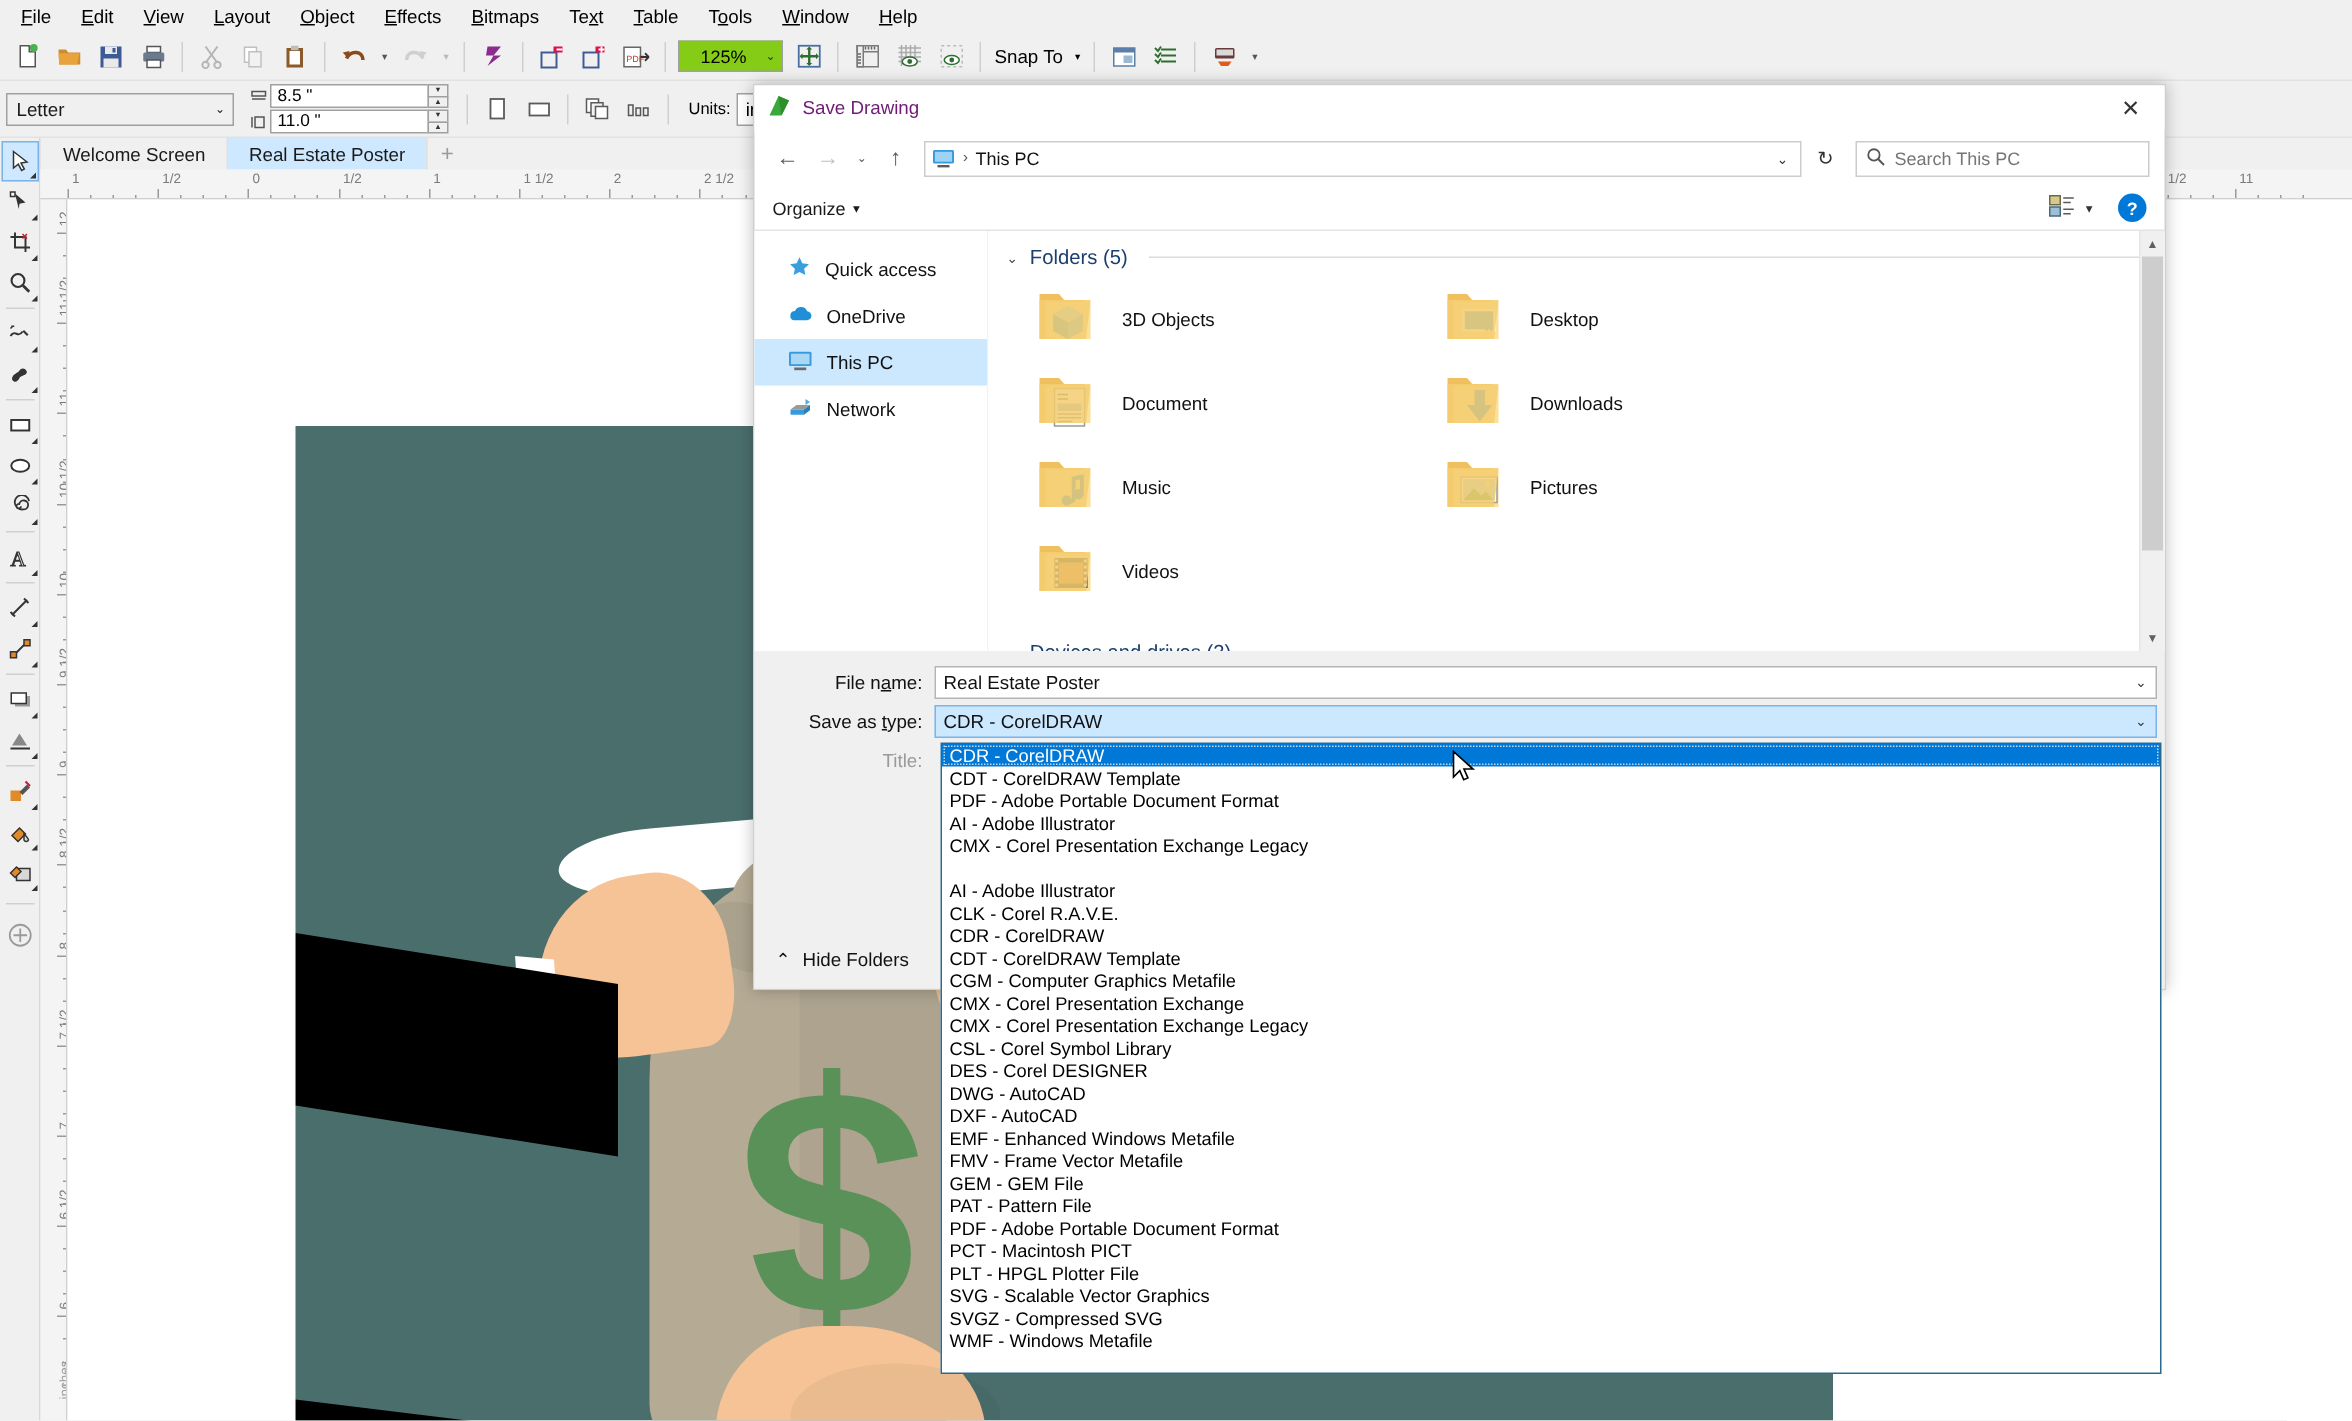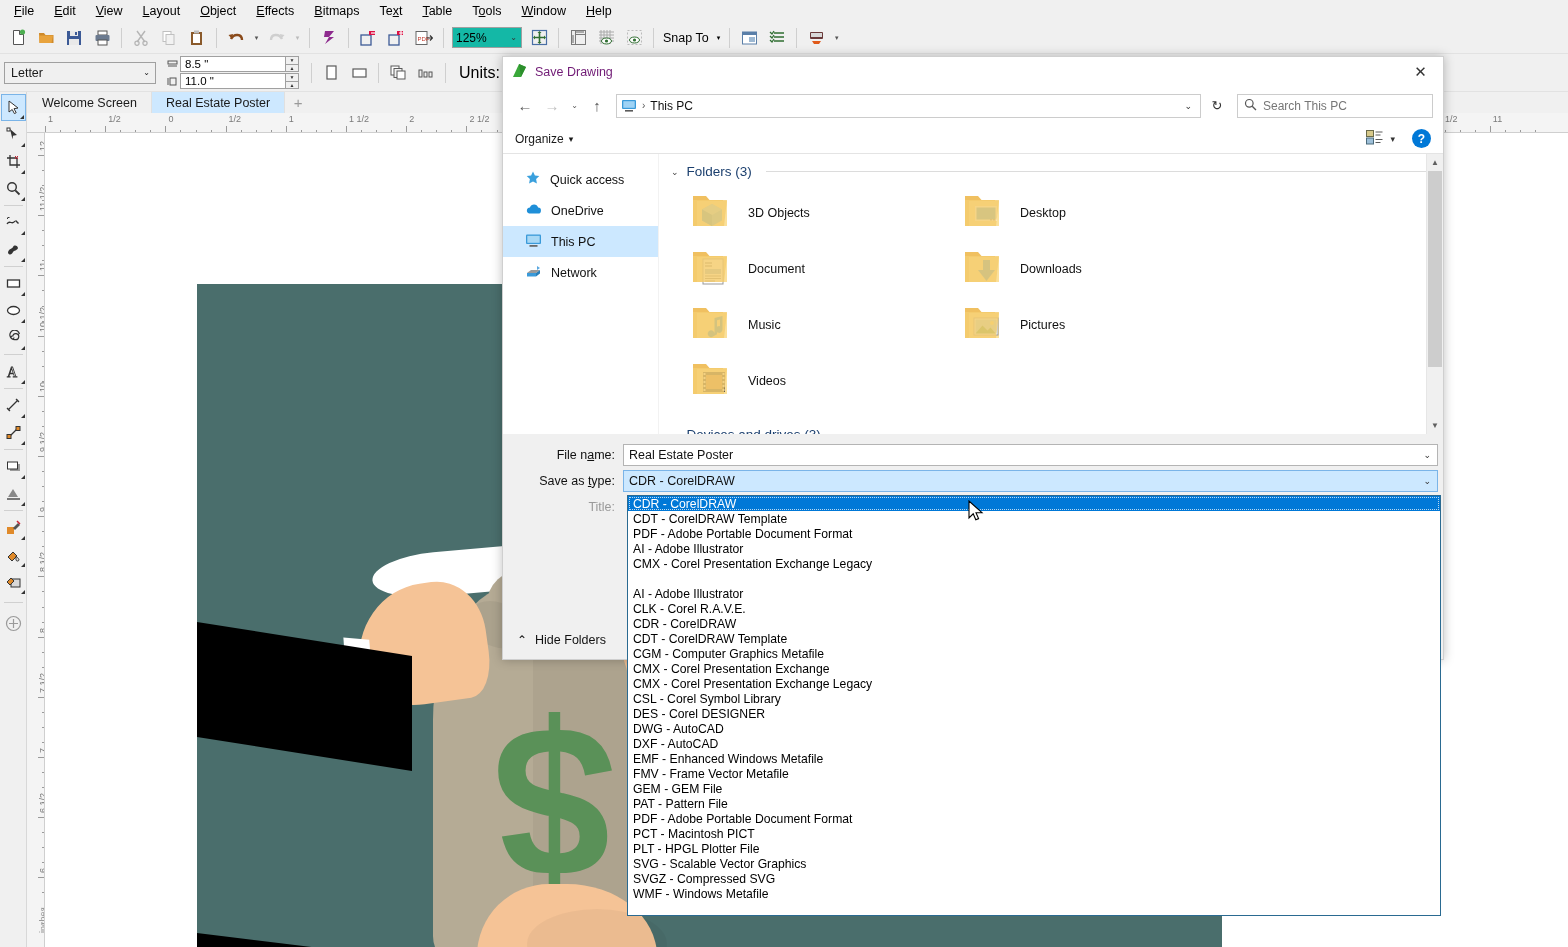--- a/index.html
+++ b/index.html
@@ -35,22 +35,22 @@
   .tb-btn {
     width: 28px; height: 26px; display: flex; align-items: center; justify-content: center;
     cursor: default; position: relative;
   }
   .tb-sep { width: 1px; height: 20px; background: #cfcfcf; margin: 0 5px; }
   .tb-drop {
     width: 13px; height: 26px; display: flex; align-items: center; justify-content: center;
     font-size: 7px; color: #555; cursor: default;
   }
   .zoom-combo {
-    width: 70px; height: 21px; border: 1px solid #a0a0a0; background: #14b8a6;
-    display: flex; align-items: center; font-size: 12px; padding-left: 3px;
+    width: 70px; height: 21px; border: 1px solid #a0a0a0; background: #84cc16;
+    display: flex; align-items: center; font-size: 12px; padding-left: 14px;
     margin: 0 3px; position: relative;
   }
   .zoom-combo .cb-arrow {
     position: absolute; right: 4px; top: 0; bottom: 0;
     display: flex; align-items: center; font-size: 8px; color: #333;
   }
   .snapto {
     display: flex; align-items: center; font-size: 12.5px; padding: 0 4px; cursor: default;
   }
 
@@ -80,21 +80,21 @@
   .spin div {
     flex: 1; border: 1px solid #a0a0a0; background: #f0f0f0;
     display: flex; align-items: center; justify-content: center; font-size: 5px; color:#333;
     margin-left:-1px;
   }
   .spin div:first-child { margin-bottom: -1px; }
   .pb-btn {
     width: 28px; height: 26px; display:flex; align-items:center; justify-content:center;
     cursor: default;
   }
-  .units-lbl { font-size: 16px; margin: 0 4px 0 8px; }
+  .units-lbl { font-size: 11px; margin: 0 4px 0 8px; }
   .units-combo {
     width: 84px; height: 22px; border: 1px solid #a0a0a0; background: #fff;
     font-size: 12.5px; padding-left: 5px; display: flex; align-items: center;
     position: relative;
   }
 
   
   .tabstrip {
     position: absolute; left: 0; top: 92px; width: 1568px; height: 21px;
     background: #f0f0f0; display: flex; align-items: stretch; padding-left: 28px;
@@ -1068,21 +1068,21 @@
                 <rect x="2" y="9" width="9" height="3.5" fill="#3a9ad9"></rect>
                 <path d="M11 12.5l4-3V6l-4 3z" fill="#2a7fb8"></path>
                 <path d="M12 2l3 2-3 2z" fill="#5aa8e0"></path>
               </svg></span>
             <span>Network</span>
           </div>
         </div>
       <div class="filepane">
         <div class="group-hdr">
           <span class="chev">⌄</span>
-          <span>Folders (3)</span>
+          <span>Folders (5)</span>
           <span class="rule"></span>
         </div>
         <div class="folder-grid" id="foldergrid">
             <div class="folder-cell">
               <span><svg width="44" height="40" viewBox="0 0 44 40">
                   <path d="M2 4h13l3.5 4H32v26H2z" fill="#f0c060"></path>
                   <path d="M6 9h30v25H6z" fill="#fbe09a"></path>
                   <g transform="translate(11,12)">
                     <path d="M10 0l10 5.5v11L10 22 0 16.5v-11z" fill="#5ab4e8"></path>
                     <path d="M10 0l10 5.5-10 5.5L0 5.5z" fill="#8fd0f0"></path>

